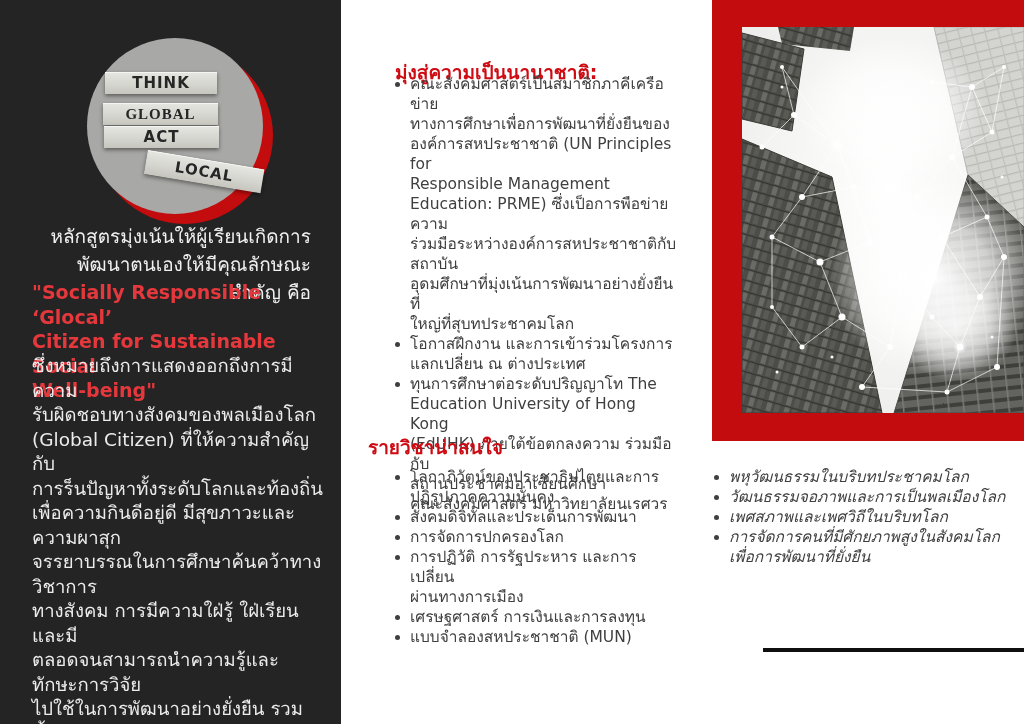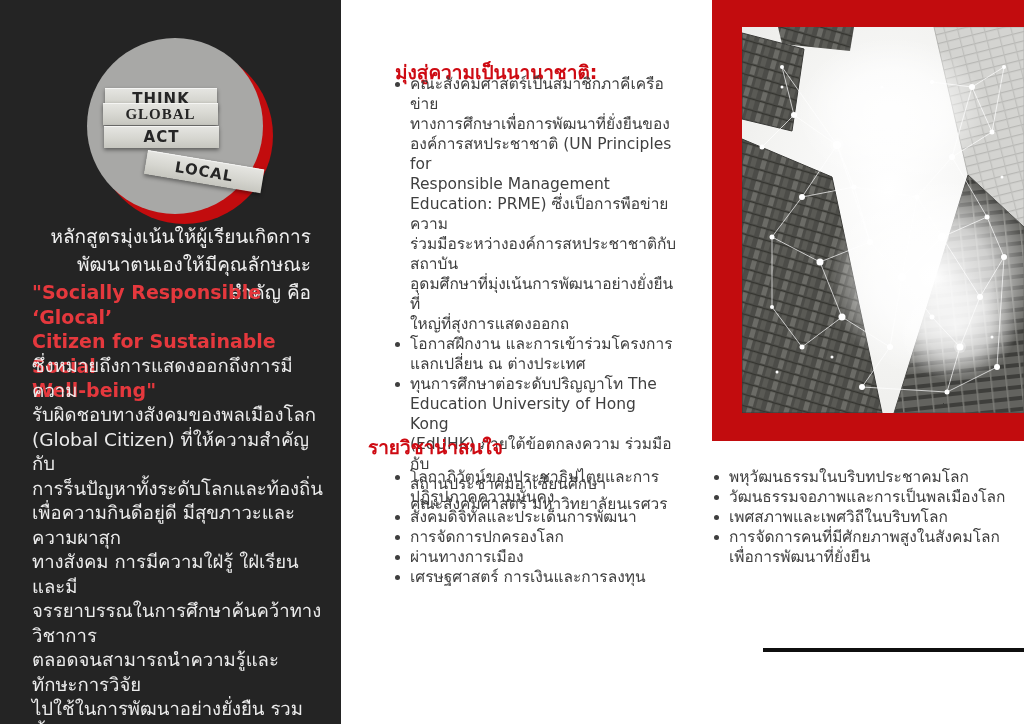--- a/index.html
+++ b/index.html
@@ -21,40 +21,40 @@
   .left-panel{position:absolute;left:0;top:0;width:341px;height:724px;background:var(--panel_bg);}
   .hero{position:absolute;left:0;top:0;width:341px;height:232px;}
   .circle-red{position:absolute;left:96px;top:47px;width:177px;height:177px;border-radius:50%;background:var(--red_block);}
   .circle-gray{position:absolute;left:87px;top:38px;width:176px;height:176px;border-radius:50%;background:#a8a8a6;}
   .block{
     position:absolute;height:22px;display:flex;align-items:center;justify-content:center;
     background:linear-gradient(180deg,#e6e6e2 0%,#d6d6d0 55%,#c6c6bf 100%);
     box-shadow:0 2px 4px rgba(0,0,0,.45), inset 0 1px 0 rgba(255,255,255,.6);
     color:#262626;font-weight:bold;font-size:15px;letter-spacing:1px;line-height:1;
   }
-  .block-think{left:105px;top:88px;width:112px;}
+  .block-think{left:105px;top:72px;width:112px;}
   .block-global{left:103px;top:103px;width:115px;font-family:Liberation Serif, serif;}
   .block-act{left:104px;top:126px;width:115px;}
   .block-local{left:148px;top:150px;width:118px;height:24px;transform:rotate(9.5deg);transform-origin:left top;}
   .intro{position:absolute;left:30px;top:222px;width:281px;text-align:right;
     color:var(--white_text);font-size:19px;line-height:28px;}
   .highlight{position:absolute;left:32px;top:280px;width:290px;
     color:var(--red_on_dark);font-weight:bold;font-size:19px;line-height:24.5px;}
   .lbody{position:absolute;left:32px;top:354px;width:292px;
     color:#ececec;font-size:18.5px;line-height:24.5px;}
   
   .section-heading{position:absolute;font-size:19px;font-weight:bold;color:var(--heading_red);}
   .heading-1{left:383px;top:57px;margin-left:12px;}
   .heading-2{left:368px;top:432px;text-align:right;}
   ul.bullets{list-style:none;font-size:15.5px;line-height:20px;color:var(--body_text);}
   ul.bullets li{position:relative;padding-left:17px;}
   ul.bullets li::before{content:"";position:absolute;left:2px;top:8px;width:5px;height:5px;border-radius:50%;background:var(--body_text);}
   .list-1{position:absolute;left:393px;top:74px;width:285px;}
   .list-2{position:absolute;left:393px;top:467px;width:285px;}
-  .list-right{position:absolute;left:712px;top:467px;width:305px;}
+  .list-right{position:absolute;left:712px;top:467px;width:305px;font-style:italic;}
   
   .photo-frame{position:absolute;left:712px;top:0;width:312px;height:441px;background:var(--red_block);}
   .photo{position:absolute;left:30px;top:27px;width:282px;height:386px;overflow:hidden;}
   .photo svg{display:block;width:282px;height:386px;}
   .divider{position:absolute;left:763px;top:648px;width:261px;height:4px;background:var(--divider);}
 </style>
 </head>
 <body>
 
 <div class="page">
@@ -105,45 +105,45 @@
         <div>
           <div>(Global Citizen) ที่ให้ความสำคัญกับ</div>
         </div>
         <div>
           <div>การร็นปัญหาทั้งระดับโลกและท้องถิ่น</div>
         </div>
         <div>
           <div>เพื่อความกินดีอยู่ดี มีสุขภาวะและความผาสุก</div>
         </div>
         <div>
+          <div>จรรยาบรรณในการศึกษาค้นคว้าทางวิชาการ</div>
+        </div>
+        <div>
           <div>ทางสังคม การมีความใฝ่รู้ ใฝ่เรียน และมี</div>
-        </div>
-        <div>
-          <div>จรรยาบรรณในการศึกษาค้นคว้าทางวิชาการ</div>
         </div>
         <div>
           <div>ตลอดจนสามารถนำความรู้และทักษะการวิจัย</div>
         </div>
         <div>
           <div>ไปใช้ในการพัฒนาอย่างยั่งยืน รวมทั้งแสดง</div>
         </div>
       </div>
   </div>
 
   <h2 class="section-heading heading-1">มุ่งสู่ความเป็นนานาชาติ:</h2>
   <ul class="bullets list-1">
       <li>
         <div>คณะสังคมศาสตร์เป็นสมาชิกภาคีเครือข่าย</div>
         <div>ทางการศึกษาเพื่อการพัฒนาที่ยั่งยืนของ</div>
         <div>องค์การสหประชาชาติ (UN Principles for</div>
         <div>Responsible Management</div>
         <div>Education: PRME) ซึ่งเป็อการพือข่ายความ</div>
         <div>ร่วมมือระหว่างองค์การสหประชาชาติกับสถาบัน</div>
         <div>อุดมศึกษาที่มุ่งเน้นการพัฒนาอย่างยั่งยืนที่</div>
-        <div>ใหญ่ที่สุงการแสดงออกถ</div>
+        <div>ใหญ่ที่สุบทประชาคมโลก</div>
       </li>
       <li>
         <div>โอกาสฝึกงาน และการเข้าร่วมโครงการ</div>
         <div>แลกเปลี่ยน ณ ต่างประเทศ</div>
       </li>
       <li>
         <div>ทุนการศึกษาต่อระดับปริญญาโท The</div>
         <div>Education University of Hong Kong</div>
         <div>(EdUHK) ภายใต้ข้อตกลงความ ร่วมมือกับ</div>
         <div>สถานประชาคมอาเซียนศึกษา</div>
@@ -157,24 +157,28 @@
         <div>โลกาภิวัตน์ของประชาธิปไตยและการ</div>
         <div>ปฏิรูปภาคความมั่นคง</div>
       </li>
       <li>
         <div>สังคมดิจิทัลและประเด็นการพัฒนา</div>
       </li>
       <li>
         <div>การจัดการปกครองโลก</div>
       </li>
       <li>
+        <div>การปฏิวัติ การรัฐประหาร และการเปลี่ยน</div>
         <div>ผ่านทางการเมือง</div>
       </li>
       <li>
         <div>เศรษฐศาสตร์ การเงินและการลงทุน</div>
+      </li>
+      <li>
+        <div>แบบจำลองสหประชาชาติ (MUN)</div>
       </li>
     </ul>
 
   <div class="photo-frame">
     <div class="photo">
       <svg viewBox="0 0 282 386" preserveAspectRatio="none">
         <defs>
           <radialGradient id="sky" cx="0.52" cy="0.42" r="0.8">
             <stop offset="0" stop-color="#ffffff"></stop>
             <stop offset="0.6" stop-color="#f2f2f0"></stop>

